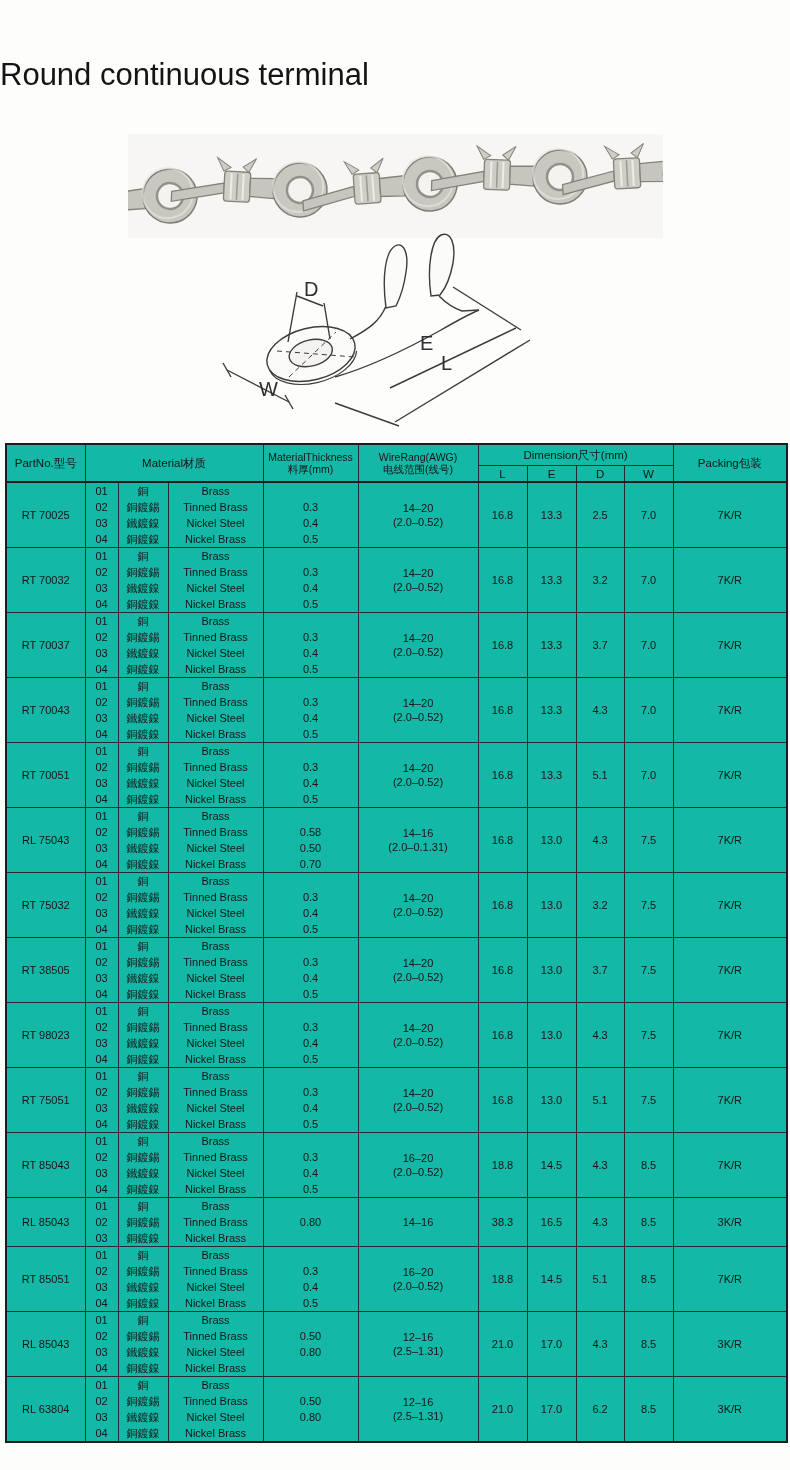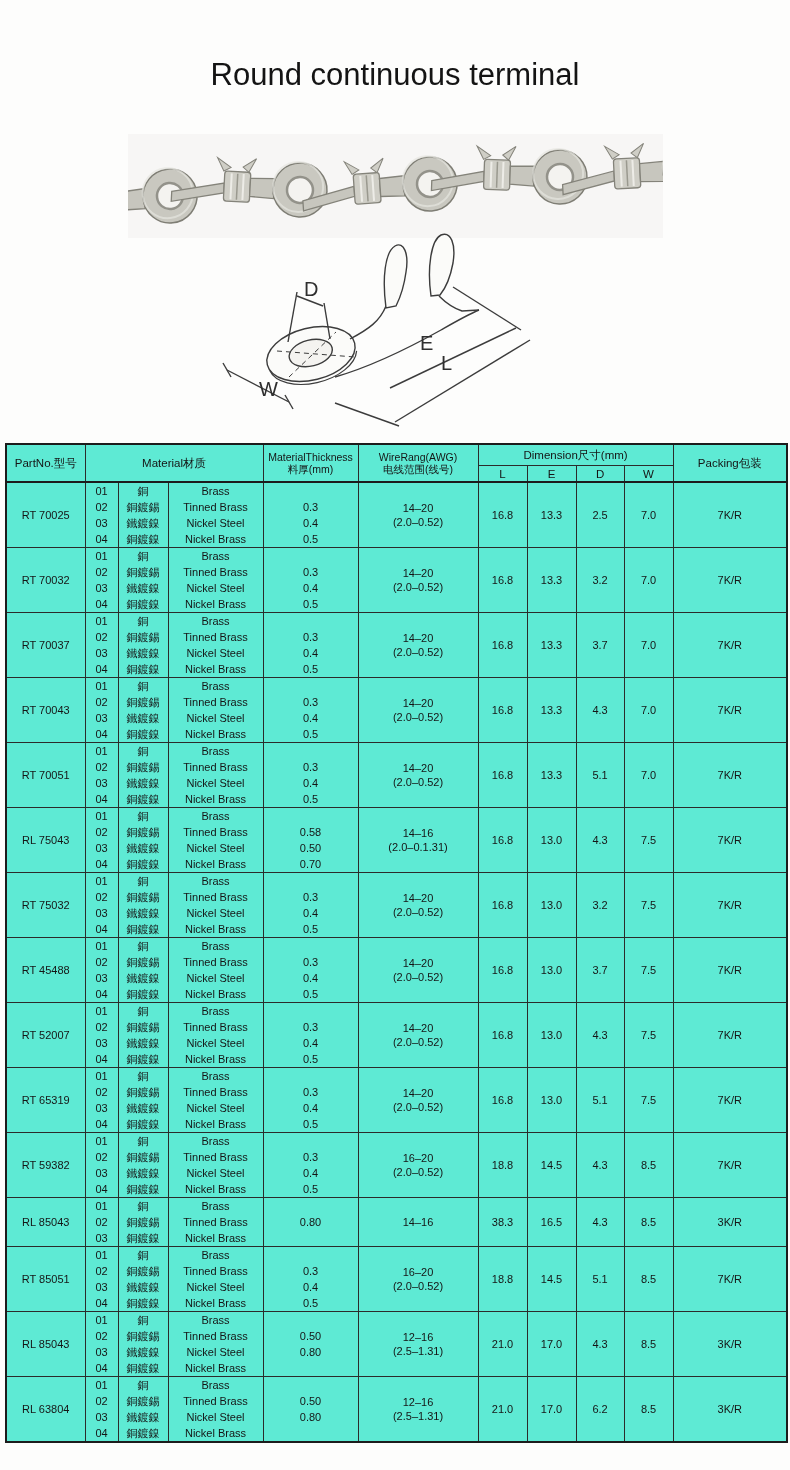--- a/index.html
+++ b/index.html
@@ -3,29 +3,29 @@
 <meta charset="utf-8">
 <style>
   html,body { margin:0; padding:0; }
   body {
     width:790px; height:1470px; position:relative; overflow:hidden;
     background:#fdfdfc; color:#1b1b1b;
     font-family:"Liberation Sans","DejaVu Sans",sans-serif;
   }
   .page-title {
     position:absolute; top:57px; left:0; width:100%;
-    text-align:center; font-size:31px; font-weight:normal; color:#141414;
+    font-size:31px; font-weight:normal; color:#141414;
   }
   .photo-wrap { position:absolute; left:128px; top:134px; width:535px; height:104px; }
   .diagram-wrap { position:absolute; left:183px; top:230px; width:420px; height:205px; }
   .table-wrap { position:absolute; left:5px; top:443px; width:781px; }
 
   table.spec {
     border-collapse:collapse; table-layout:fixed; width:781px;
-    background:#5eead4; border:2px solid #1c1c1c;
+    background:#14b8a6; border:2px solid #1c1c1c;
   }
   table.spec th, table.spec td {
     border-left:1px solid #2b2b2b; border-right:1px solid #2b2b2b;
     padding:0; text-align:center; vertical-align:middle;
     font-size:11px; font-weight:normal; color:#151515;
     overflow:hidden; white-space:nowrap;
   }
   thead { border-bottom:2px solid #1c1c1c; }
   tr.hdr-top th { height:20px; font-size:11.5px; }
   tr.hdr-sub th { height:15px; border-top:1px solid #2b2b2b; font-size:11.5px; }
@@ -376,21 +376,21 @@
           <td>Nickel Steel</td>
           <td>0.4</td>
         </tr>
         <tr>
           <td>04</td>
           <td>銅鍍鎳</td>
           <td>Nickel Brass</td>
           <td>0.5</td>
         </tr>
         <tr class="group-start">
-          <td class="part-no" rowspan="4">RT 45488</td>
+          <td class="part-no" rowspan="4">RT 38505</td>
           <td>01</td>
           <td>銅</td>
           <td>Brass</td>
           <td></td>
           <td class="wire-cell" rowspan="4">
             <div>14–20</div>
             <div>(2.0–0.52)</div>
           </td>
           <td rowspan="4">16.8</td>
           <td rowspan="4">13.0</td>
@@ -410,21 +410,21 @@
           <td>Nickel Steel</td>
           <td>0.4</td>
         </tr>
         <tr>
           <td>04</td>
           <td>銅鍍鎳</td>
           <td>Nickel Brass</td>
           <td>0.5</td>
         </tr>
         <tr class="group-start">
-          <td class="part-no" rowspan="4">RT 52007</td>
+          <td class="part-no" rowspan="4">RT 98023</td>
           <td>01</td>
           <td>銅</td>
           <td>Brass</td>
           <td></td>
           <td class="wire-cell" rowspan="4">
             <div>14–20</div>
             <div>(2.0–0.52)</div>
           </td>
           <td rowspan="4">16.8</td>
           <td rowspan="4">13.0</td>
@@ -444,21 +444,21 @@
           <td>Nickel Steel</td>
           <td>0.4</td>
         </tr>
         <tr>
           <td>04</td>
           <td>銅鍍鎳</td>
           <td>Nickel Brass</td>
           <td>0.5</td>
         </tr>
         <tr class="group-start">
-          <td class="part-no" rowspan="4">RT 65319</td>
+          <td class="part-no" rowspan="4">RT 75051</td>
           <td>01</td>
           <td>銅</td>
           <td>Brass</td>
           <td></td>
           <td class="wire-cell" rowspan="4">
             <div>14–20</div>
             <div>(2.0–0.52)</div>
           </td>
           <td rowspan="4">16.8</td>
           <td rowspan="4">13.0</td>
@@ -478,21 +478,21 @@
           <td>Nickel Steel</td>
           <td>0.4</td>
         </tr>
         <tr>
           <td>04</td>
           <td>銅鍍鎳</td>
           <td>Nickel Brass</td>
           <td>0.5</td>
         </tr>
         <tr class="group-start">
-          <td class="part-no" rowspan="4">RT 59382</td>
+          <td class="part-no" rowspan="4">RT 85043</td>
           <td>01</td>
           <td>銅</td>
           <td>Brass</td>
           <td></td>
           <td class="wire-cell" rowspan="4">
             <div>16–20</div>
             <div>(2.0–0.52)</div>
           </td>
           <td rowspan="4">18.8</td>
           <td rowspan="4">14.5</td>

